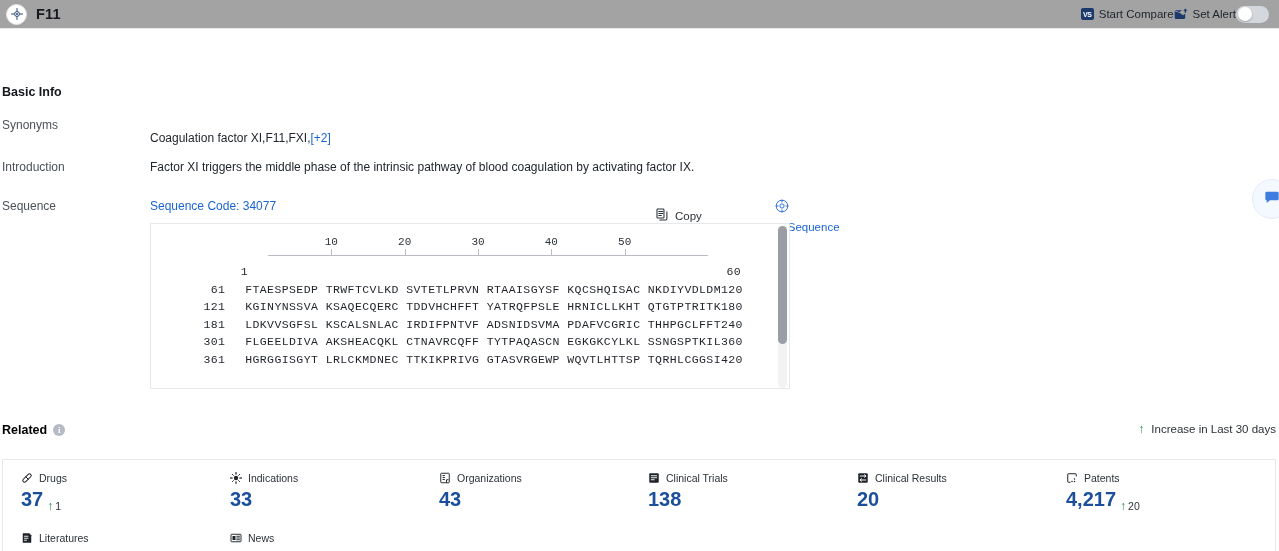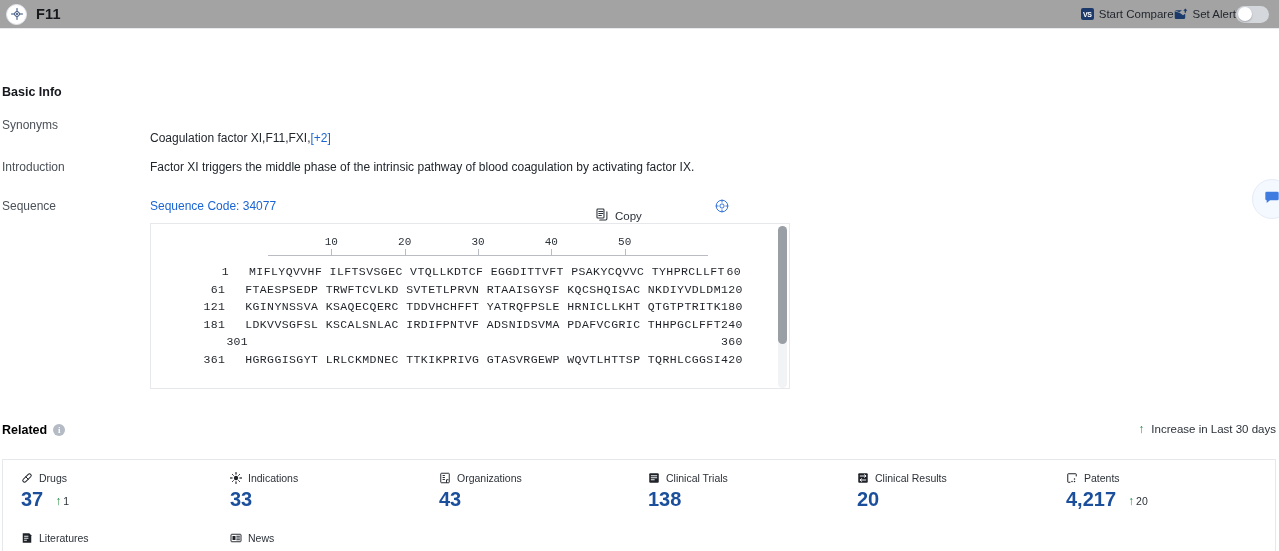--- a/index.html
+++ b/index.html
@@ -114,21 +114,21 @@
   .seq-code {
     position: absolute;
     left: 150px; top: 170px;
     font-size: 12px;
     color: #1a64d4;
     cursor: pointer;
   }
 
   .seq-tools {
     position: absolute;
-    top: 170px; left: 596px;
+    top: 170px; left: 656px;
     display: flex; align-items: center;
     gap: 22px;
   }
   .seq-tool {
     display: flex; align-items: center; gap: 6px;
     font-size: 11.5px;
     cursor: pointer;
   }
   .seq-tool.copy { color: #2c3239; }
   .seq-tool.similar { color: #1a64d4; flex-direction: column; }
@@ -274,21 +274,21 @@
   }
   .card { cursor: pointer; }
   .card-head {
     display: flex; align-items: center; gap: 6px;
     font-size: 10.5px;
     color: #2c3239;
     margin-bottom: 2px;
   }
   .card-head svg { display:block; flex: 0 0 auto; }
   .card-val {
-    display: flex; align-items: center; gap: 12px;
+    display: flex; align-items: flex-end; gap: 4px;
     font-size: 20px;
     font-weight: bold;
     color: #1b4f9c;
     line-height: 1.35;
   }
   .delta {
     display: flex; align-items: center; gap: 2px;
     font-size: 10.5px;
     color: #2c3239;
     font-weight: normal;
@@ -379,25 +379,25 @@
           <div class="tick-num" style="left: 136.667px;">20</div>
           <div class="tick" style="left: 136.667px;"></div>
           <div class="tick-num" style="left: 210px;">30</div>
           <div class="tick" style="left: 210px;"></div>
           <div class="tick-num" style="left: 283.333px;">40</div>
           <div class="tick" style="left: 283.333px;"></div>
           <div class="tick-num" style="left: 356.667px;">50</div>
           <div class="tick" style="left: 356.667px;"></div>
         </div>
       <div class="seq-rows" id="seq-rows">
-          <div class="seq-row"><span class="seq-start">1</span><span class="seq-blocks">MIFLYQVVHF ILFTSVSGEC VTQLLKDTCF EGGDITTVFT PSAKYCQVVC TYHPRCLLFT</span><span class="seq-end">60</span></div>
+          <div class="seq-row"><span class="seq-start">1</span><span class="seq-end">60</span></div>
           <div class="seq-row"><span class="seq-start">61</span><span class="seq-blocks">FTAESPSEDP TRWFTCVLKD SVTETLPRVN RTAAISGYSF KQCSHQISAC NKDIYVDLDM</span><span class="seq-end">120</span></div>
           <div class="seq-row"><span class="seq-start">121</span><span class="seq-blocks">KGINYNSSVA KSAQECQERC TDDVHCHFFT YATRQFPSLE HRNICLLKHT QTGTPTRITK</span><span class="seq-end">180</span></div>
           <div class="seq-row"><span class="seq-start">181</span><span class="seq-blocks">LDKVVSGFSL KSCALSNLAC IRDIFPNTVF ADSNIDSVMA PDAFVCGRIC THHPGCLFFT</span><span class="seq-end">240</span></div>
-          <div class="seq-row"><span class="seq-start">301</span><span class="seq-end">360</span></div>
+          <div class="seq-row"><span class="seq-start">301</span><span class="seq-blocks">FLGEELDIVA AKSHEACQKL CTNAVRCQFF TYTPAQASCN EGKGKCYLKL SSNGSPTKIL</span><span class="seq-end">360</span></div>
           <div class="seq-row"><span class="seq-start">361</span><span class="seq-blocks">HGRGGISGYT LRLCKMDNEC TTKIKPRIVG GTASVRGEWP WQVTLHTTSP TQRHLCGGSI</span><span class="seq-end">420</span></div>
         </div>
     </div>
     <div class="seq-scrollbar">
       <div class="thumb"></div>
     </div>
   </div>
 
   <div class="side-fab">
     <span>

